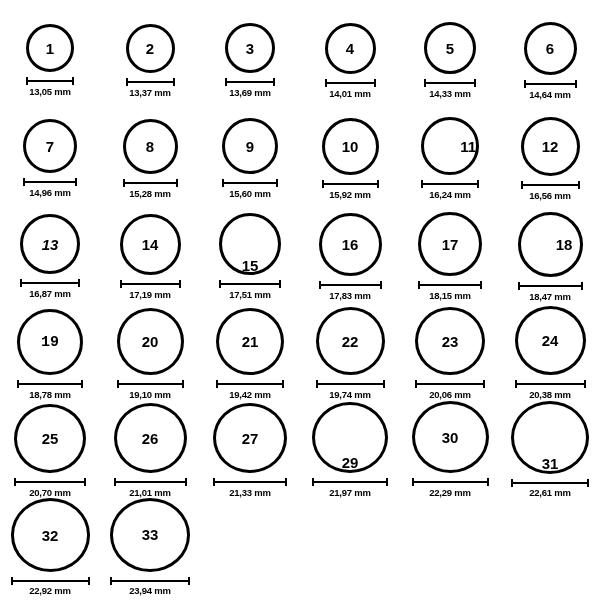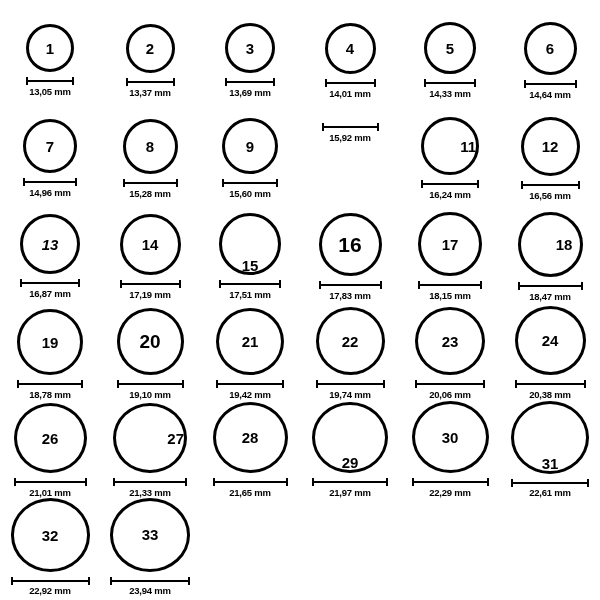--- a/index.html
+++ b/index.html
@@ -184,20 +184,23 @@
       </div>
       <div class="measure" style="width: 56px;">
         <div class="bar"></div>
         <div class="tick left"></div>
         <div class="tick right"></div>
       </div>
       <div class="mm">15,60 mm</div>
     </div>
     <div class="cell">
       <div style="height: 11.5px;"></div>
+      <div class="ring" style="width: 57px; height: 57px;">
+        <span class="ring-label" style="font-size: 15px;">10</span>
+      </div>
       <div class="measure" style="width: 57px;">
         <div class="bar"></div>
         <div class="tick left"></div>
         <div class="tick right"></div>
       </div>
       <div class="mm">15,92 mm</div>
     </div>
     <div class="cell">
       <div style="height: 11px;"></div>
       <div class="ring" style="width: 58px; height: 58px; justify-content: flex-end;">
@@ -254,21 +257,21 @@
       <div class="measure" style="width: 62px;">
         <div class="bar"></div>
         <div class="tick left"></div>
         <div class="tick right"></div>
       </div>
       <div class="mm">17,51 mm</div>
     </div>
     <div class="cell">
       <div style="height: 8.5px;"></div>
       <div class="ring" style="width: 63px; height: 63px;">
-        <span class="ring-label" style="font-size: 21px;">16</span>
+        <span class="ring-label" style="font-size: 15px;">16</span>
       </div>
       <div class="measure" style="width: 63px;">
         <div class="bar"></div>
         <div class="tick left"></div>
         <div class="tick right"></div>
       </div>
       <div class="mm">17,83 mm</div>
     </div>
     <div class="cell">
       <div style="height: 8px;"></div>
@@ -289,34 +292,34 @@
       </div>
       <div class="measure" style="width: 65px;">
         <div class="bar"></div>
         <div class="tick left"></div>
         <div class="tick right"></div>
       </div>
       <div class="mm">18,47 mm</div>
     </div>
     <div class="cell">
       <div style="height: 7px;"></div>
-      <div class="ring" style="width: 66px; height: 66px;">
+      <div class="ring" style="width: 66px; height: 66px; font-family: Liberation Mono, monospace;">
         <span class="ring-label" style="font-size: 15px;">19</span>
       </div>
       <div class="measure" style="width: 66px;">
         <div class="bar"></div>
         <div class="tick left"></div>
         <div class="tick right"></div>
       </div>
       <div class="mm">18,78 mm</div>
     </div>
     <div class="cell">
       <div style="height: 6.5px;"></div>
       <div class="ring" style="width: 67px; height: 67px;">
-        <span class="ring-label" style="font-size: 19px;">20</span>
+        <span class="ring-label" style="font-size: 15px;">20</span>
       </div>
       <div class="measure" style="width: 67px;">
         <div class="bar"></div>
         <div class="tick left"></div>
         <div class="tick right"></div>
       </div>
       <div class="mm">19,10 mm</div>
     </div>
     <div class="cell">
       <div style="height: 6px;"></div>
@@ -360,54 +363,54 @@
         <span class="ring-label" style="font-size: 15px;">24</span>
       </div>
       <div class="measure" style="width: 71px;">
         <div class="bar"></div>
         <div class="tick left"></div>
         <div class="tick right"></div>
       </div>
       <div class="mm">20,38 mm</div>
     </div>
     <div class="cell">
+      <div style="height: 4px;"></div>
+      <div class="ring" style="width: 72px; height: 72px;">
+        <span class="ring-label" style="font-size: 15px;">25</span>
+      </div>
+      <div class="measure" style="width: 72px;">
+        <div class="bar"></div>
+        <div class="tick left"></div>
+        <div class="tick right"></div>
+      </div>
+      <div class="mm">20,70 mm</div>
+    </div>
+    <div class="cell">
       <div style="height: 3.5px;"></div>
       <div class="ring" style="width: 73px; height: 73px;">
         <span class="ring-label" style="font-size: 15px;">26</span>
       </div>
       <div class="measure" style="width: 73px;">
         <div class="bar"></div>
         <div class="tick left"></div>
         <div class="tick right"></div>
       </div>
       <div class="mm">21,01 mm</div>
     </div>
     <div class="cell">
       <div style="height: 3px;"></div>
-      <div class="ring" style="width: 74px; height: 74px; justify-content: flex-end;">
+      <div class="ring" style="width: 74px; height: 74px;">
         <span class="ring-label" style="font-size: 15px;">27</span>
       </div>
       <div class="measure" style="width: 74px;">
         <div class="bar"></div>
         <div class="tick left"></div>
         <div class="tick right"></div>
       </div>
       <div class="mm">21,33 mm</div>
-    </div>
-    <div class="cell">
-      <div style="height: 2.5px;"></div>
-      <div class="ring" style="width: 75px; height: 75px;">
-        <span class="ring-label" style="font-size: 15px;">28</span>
-      </div>
-      <div class="measure" style="width: 75px;">
-        <div class="bar"></div>
-        <div class="tick left"></div>
-        <div class="tick right"></div>
-      </div>
-      <div class="mm">21,65 mm</div>
     </div>
     <div class="cell">
       <div style="height: 2px;"></div>
       <div class="ring" style="width: 76px; height: 76px; align-items: flex-end;">
         <span class="ring-label" style="font-size: 15px;">29</span>
       </div>
       <div class="measure" style="width: 76px;">
         <div class="bar"></div>
         <div class="tick left"></div>
         <div class="tick right"></div>

